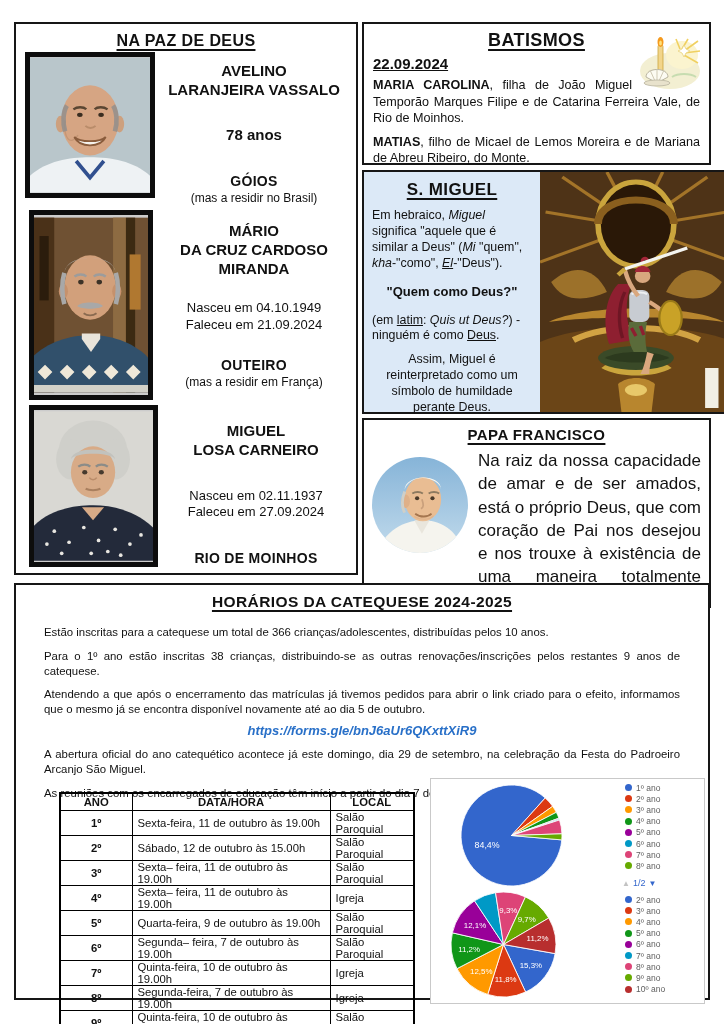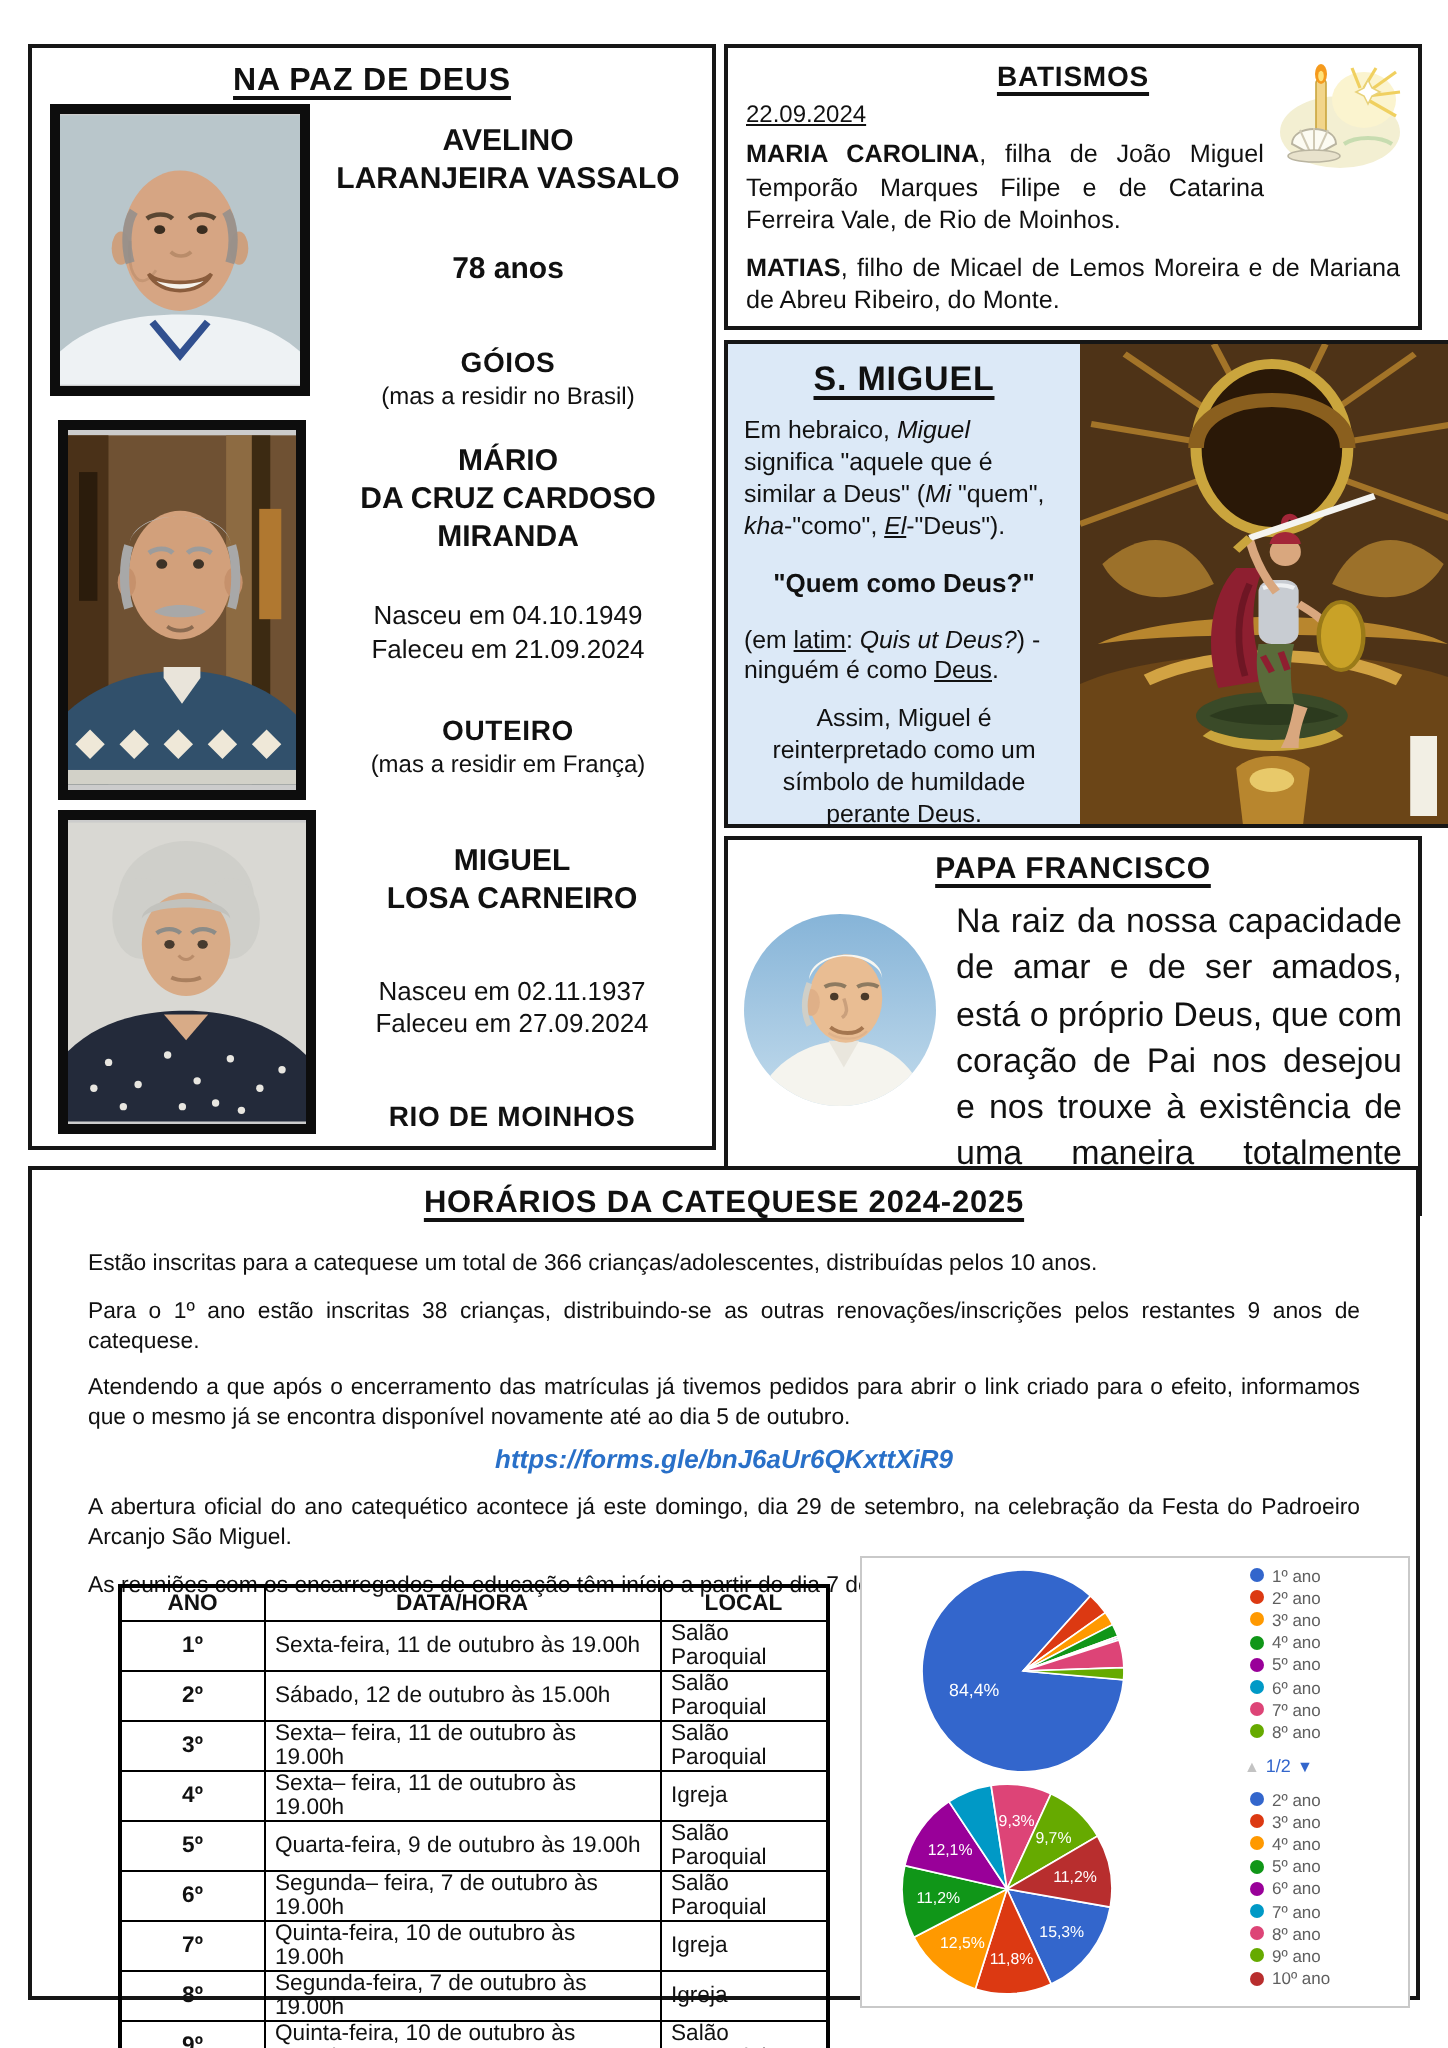--- a/index.html
+++ b/index.html
@@ -12,22 +12,22 @@
   .photo-frame{position:absolute;border:5px solid #0d0d0d;box-sizing:border-box;background:#ccc;}
   .photo-frame svg{display:block;width:100%;height:100%;}
   .ob-text{position:absolute;text-align:center;}
   .ob-name{font-weight:bold;font-size:15px;line-height:1.25;}
   .ob-age{font-weight:bold;font-size:15px;margin-top:26px;}
   .ob-dates{font-size:13px;line-height:1.25;margin-top:22px;}
   .ob-place{font-weight:bold;font-size:14px;margin-top:24px;letter-spacing:.3px;}
   .ob-note{font-size:12px;margin-top:2px;}
   
   #batismos{left:362px;top:22px;width:349px;height:143px;padding:4px 9px;}
-  #batismos .sec-title{font-size:14px;margin-top:2px;}
-  .bat-date{font-weight:normal;font-size:12px;text-decoration:underline;margin:4px 0 5px 0;}
+  #batismos .sec-title{font-size:18px;margin-top:2px;}
+  .bat-date{font-weight:bold;font-size:15px;text-decoration:underline;margin:4px 0 5px 0;}
   .bat-p{font-size:12.6px;line-height:1.32;text-align:justify;margin:0 0 7px 0;}
   .bat-icon{float:right;width:64px;height:54px;margin:-14px -2px 2px 6px;}
   
   #smiguel{left:362px;top:170px;width:373px;height:244px;display:flex;padding:0;}
   .sm-text{width:176px;background:#dce9f7;padding:6px 8px;box-sizing:border-box;}
   .sm-text .sec-title{font-size:17px;margin-top:2px;margin-bottom:8px;display:block;}
   .sm-p{font-size:12.4px;line-height:1.28;margin:0 0 6px 0;}
   .sm-center{text-align:center;}
   .sm-i{font-style:italic;}
   .sm-bi{font-weight:normal;font-style:italic;}

